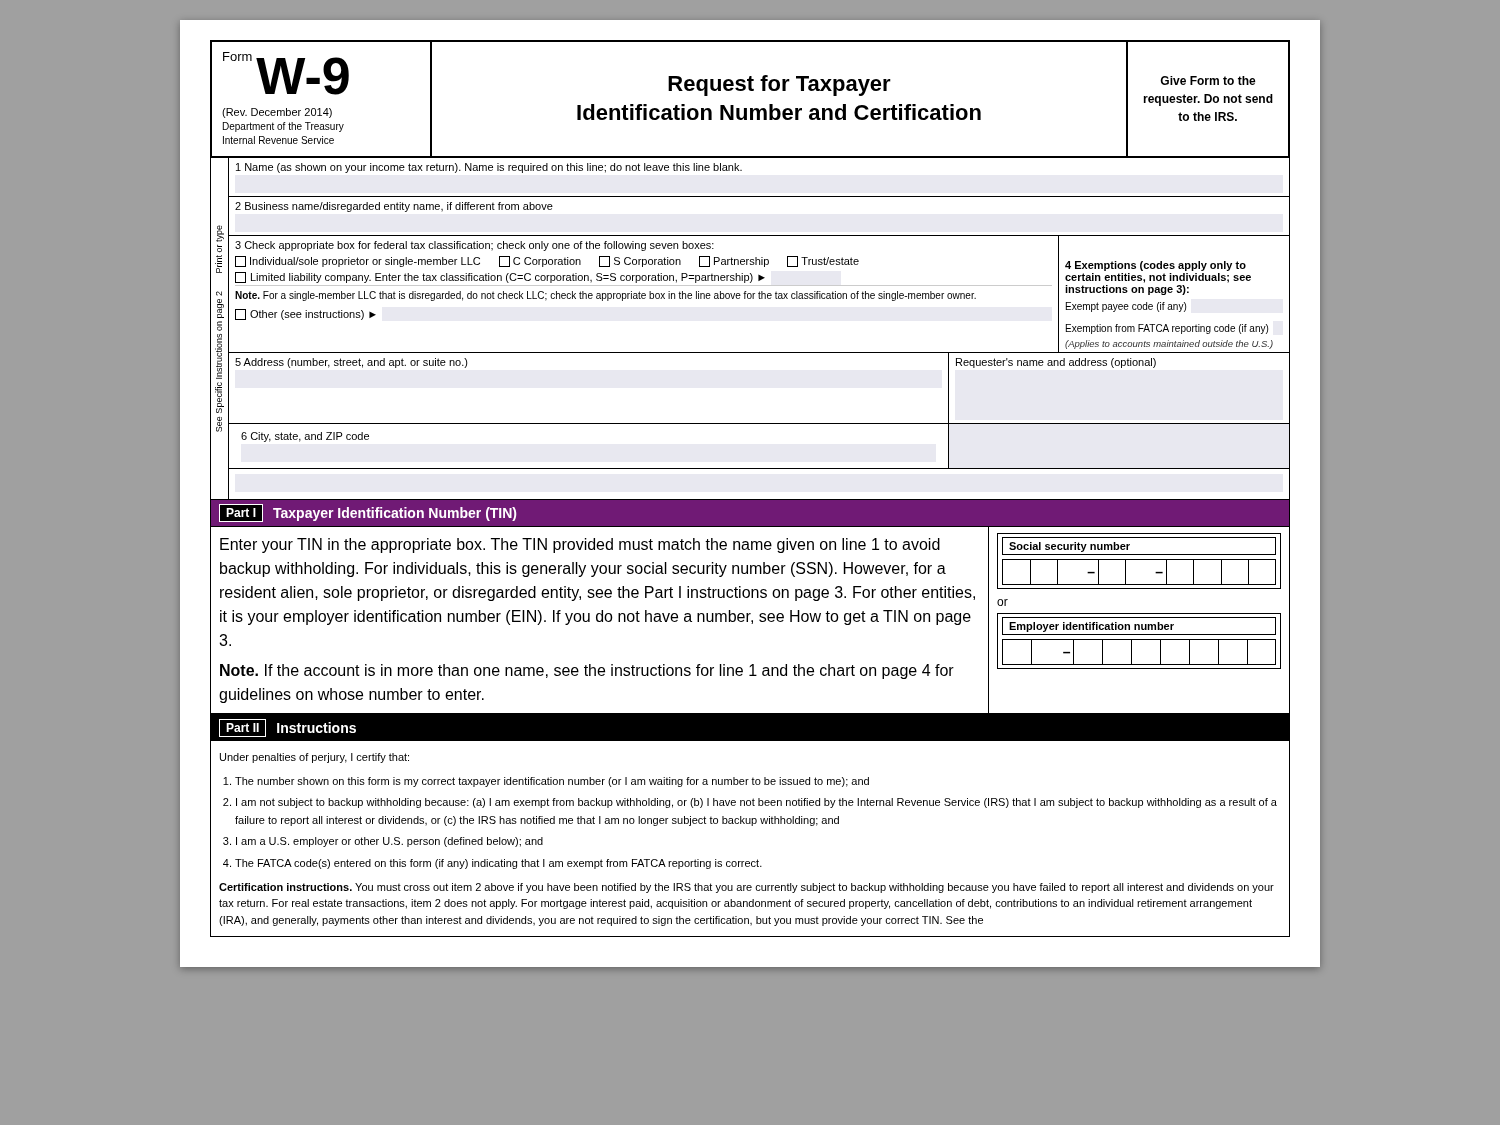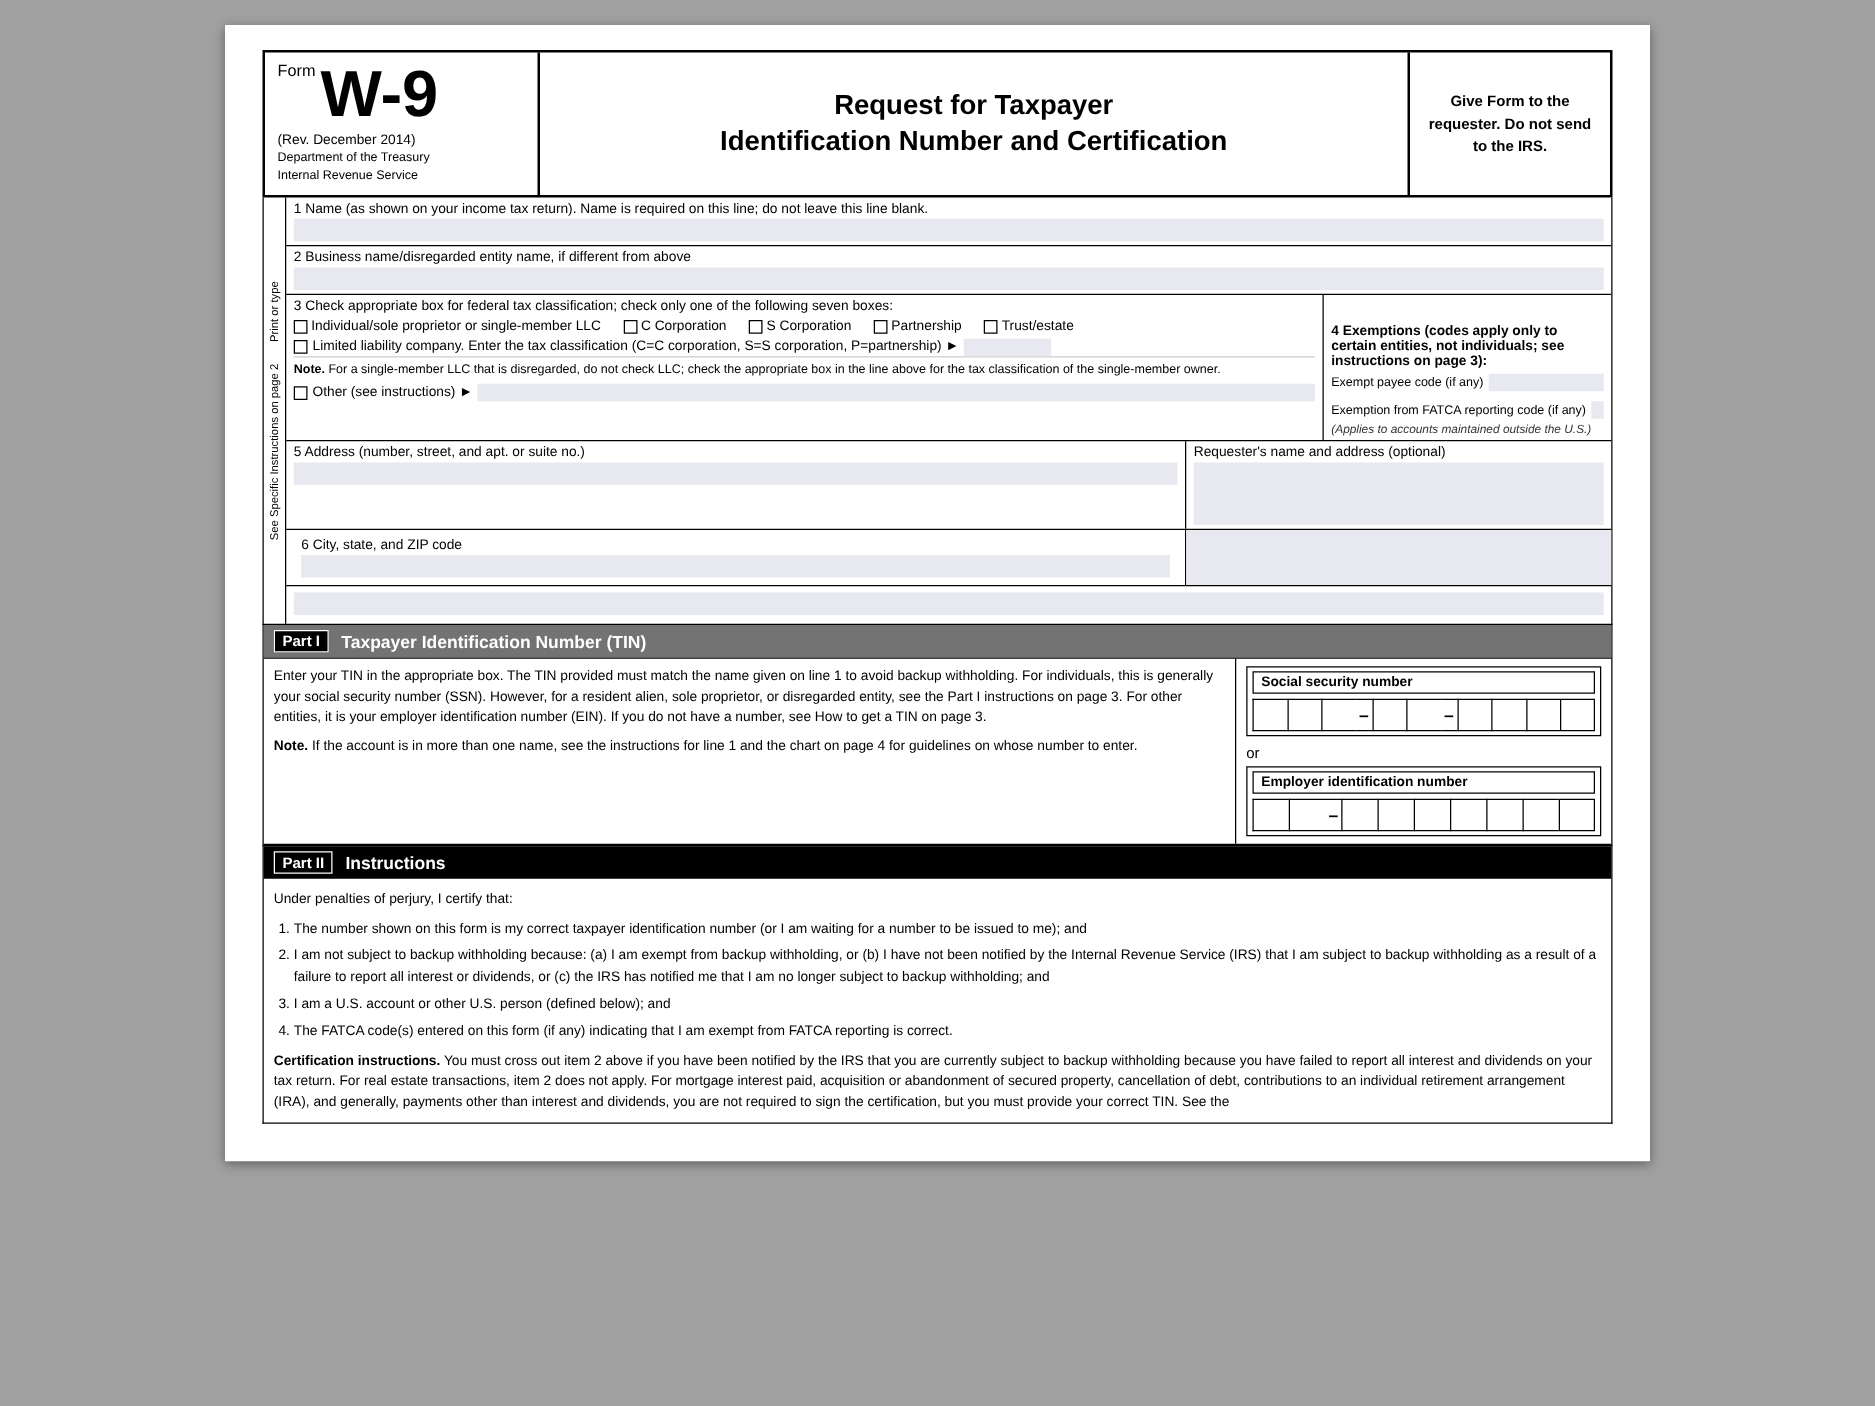--- a/index.html
+++ b/index.html
@@ -256,21 +256,21 @@
       min-width: 340px;
     }
 
     .row7-container {
       padding: 3px 6px;
       min-height: 30px;
     }
 
     
     .part-header {
-      background: #737373;
+      background: #701a75;
       color: #fff;
       display: flex;
       align-items: center;
       gap: 10px;
       padding: 4px 8px;
     }
     .part-badge {
       background: #000;
       color: #fff;
       border: 1.5px solid #fff;
@@ -285,21 +285,21 @@
 
     .part1-body {
       display: flex;
       gap: 0;
       border-bottom: 1.5px solid #000;
       border-top: 1.5px solid #000;
     }
     .part1-left {
       flex: 1;
       padding: 6px 8px;
-      font-size: 11px;
+      font-size: 16px;
       line-height: 1.5;
       border-right: 1.5px solid #000;
     }
     .part1-right {
       width: 300px;
       min-width: 300px;
       padding: 6px 8px;
     }
     .ssn-label {
       font-size: 11px;
@@ -604,21 +604,21 @@
   <div class="part2-section" style="border:1.5px solid #000;border-top:none;">
     <div class="part2-header">
       <span class="part-badge">Part II</span>
       <span class="part-title">Instructions</span>
     </div>
     <div class="cert-body">
       <p class="cert-intro">Under penalties of perjury, I certify that:</p>
       <ol class="cert-list">
         <li>The number shown on this form is my correct taxpayer identification number (or I am waiting for a number to be issued to me); and</li>
         <li>I am not subject to backup withholding because: (a) I am exempt from backup withholding, or (b) I have not been notified by the Internal Revenue Service (IRS) that I am subject to backup withholding as a result of a failure to report all interest or dividends, or (c) the IRS has notified me that I am no longer subject to backup withholding; and</li>
-        <li>I am a U.S. account or other U.S. person (defined below); and</li>
+        <li>I am a U.S. employer or other U.S. person (defined below); and</li>
         <li>The FATCA code(s) entered on this form (if any) indicating that I am exempt from FATCA reporting is correct.</li>
       </ol>
       <p class="cert-note">
         <span class="bold">Certification instructions.</span>
         <span> You must cross out item 2 above if you have been notified by the IRS that you are currently subject to backup withholding because you have failed to report all interest and dividends on your tax return. For real estate transactions, item 2 does not apply. For mortgage interest paid, acquisition or abandonment of secured property, cancellation of debt, contributions to an individual retirement arrangement (IRA), and generally, payments other than interest and dividends, you are not required to sign the certification, but you must provide your correct TIN. See the</span>
       </p>
     </div>
   </div>
 
 </div>

